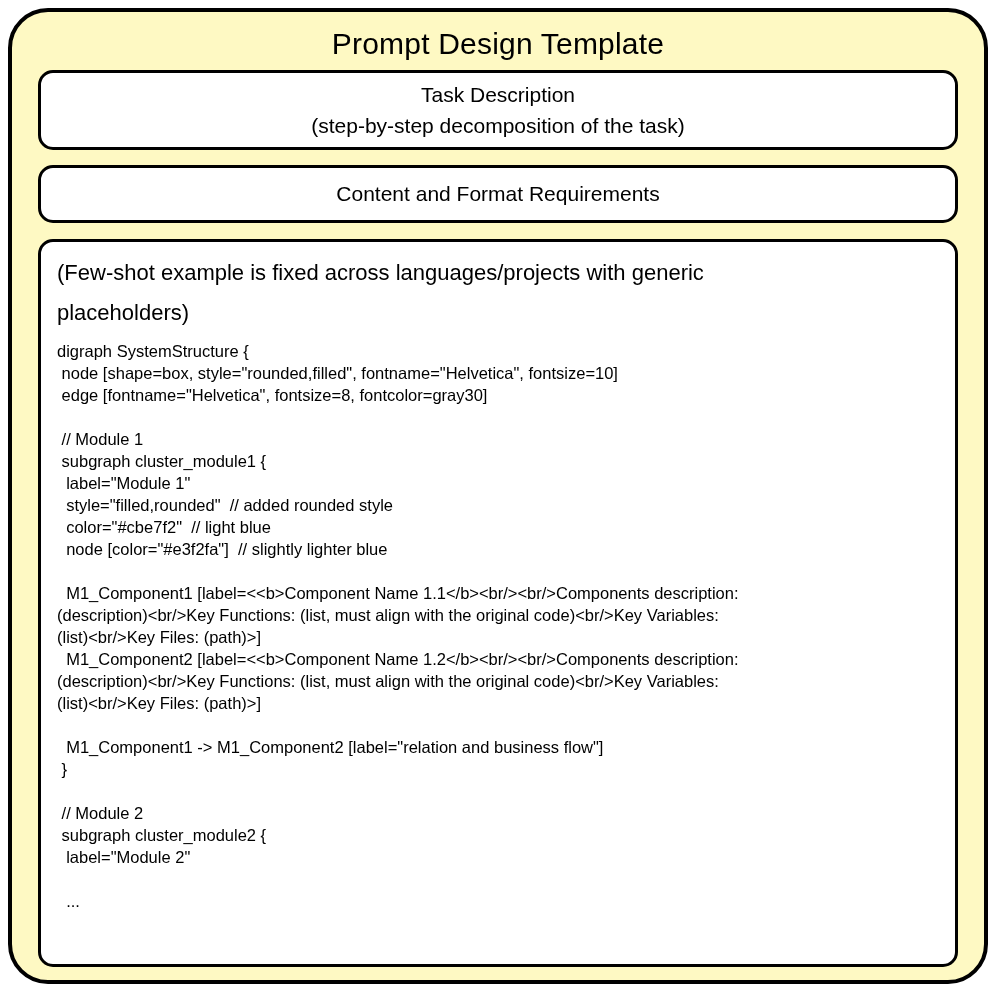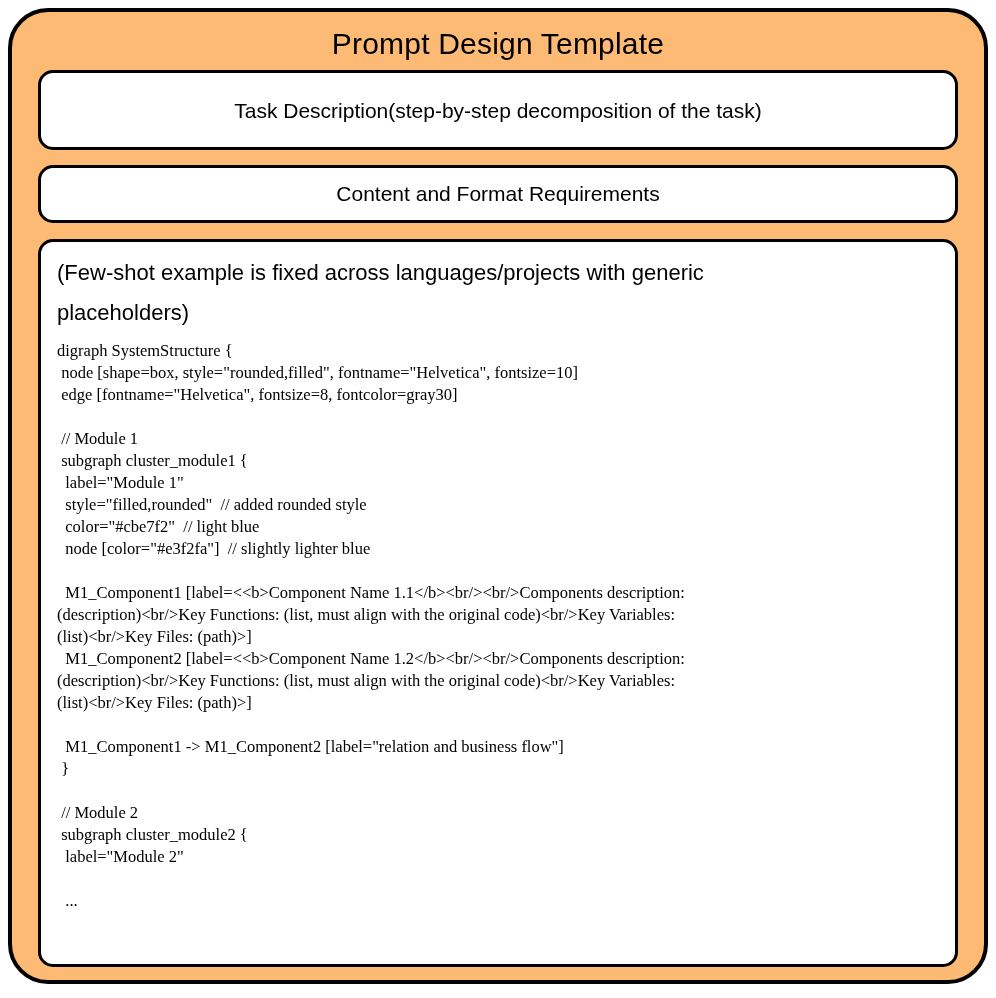--- a/index.html
+++ b/index.html
@@ -16,21 +16,21 @@
     background: #ffffff;
     overflow: hidden;
   }
   .frame {
     position: absolute;
     left: 8px;
     top: 8px;
     width: 980px;
     height: 976px;
     box-sizing: border-box;
-    background: #fdba74;
+    background: #fef9c3;
     border: 4px solid #000000;
     border-radius: 40px;
     padding: 0 26px;
   }
   .main-title {
     margin-top: 13px;
     font-size: 30px;
     line-height: 37px;
     text-align: center;
     letter-spacing: 0.2px;
@@ -38,21 +38,21 @@
   .box {
     box-sizing: border-box;
     background: #ffffff;
     border: 3px solid #000000;
     border-radius: 15px;
   }
   .box-task {
     margin-top: 8px;
     height: 80px;
     display: flex;
-    flex-direction: row;
+    flex-direction: column;
     justify-content: center;
     align-items: center;
     font-size: 21px;
     line-height: 31px;
     text-align: center;
   }
   .box-req {
     margin-top: 15px;
     height: 58px;
     display: flex;
@@ -71,21 +71,21 @@
     font-size: 27px;
     line-height: 33px;
   }
   .fewshot-subtitle {
     font-size: 22px;
     line-height: 40px;
     white-space: pre-line;
   }
   .code {
     margin: 7px 0 0 0;
-    font-family: Liberation Serif, serif;
+    font-family: Liberation Sans, sans-serif;
     font-size: 16.5px;
     line-height: 22px;
     white-space: pre;
   }
 </style>
 </head>
 <body>
 
 <div class="canvas">
   <div class="frame">

